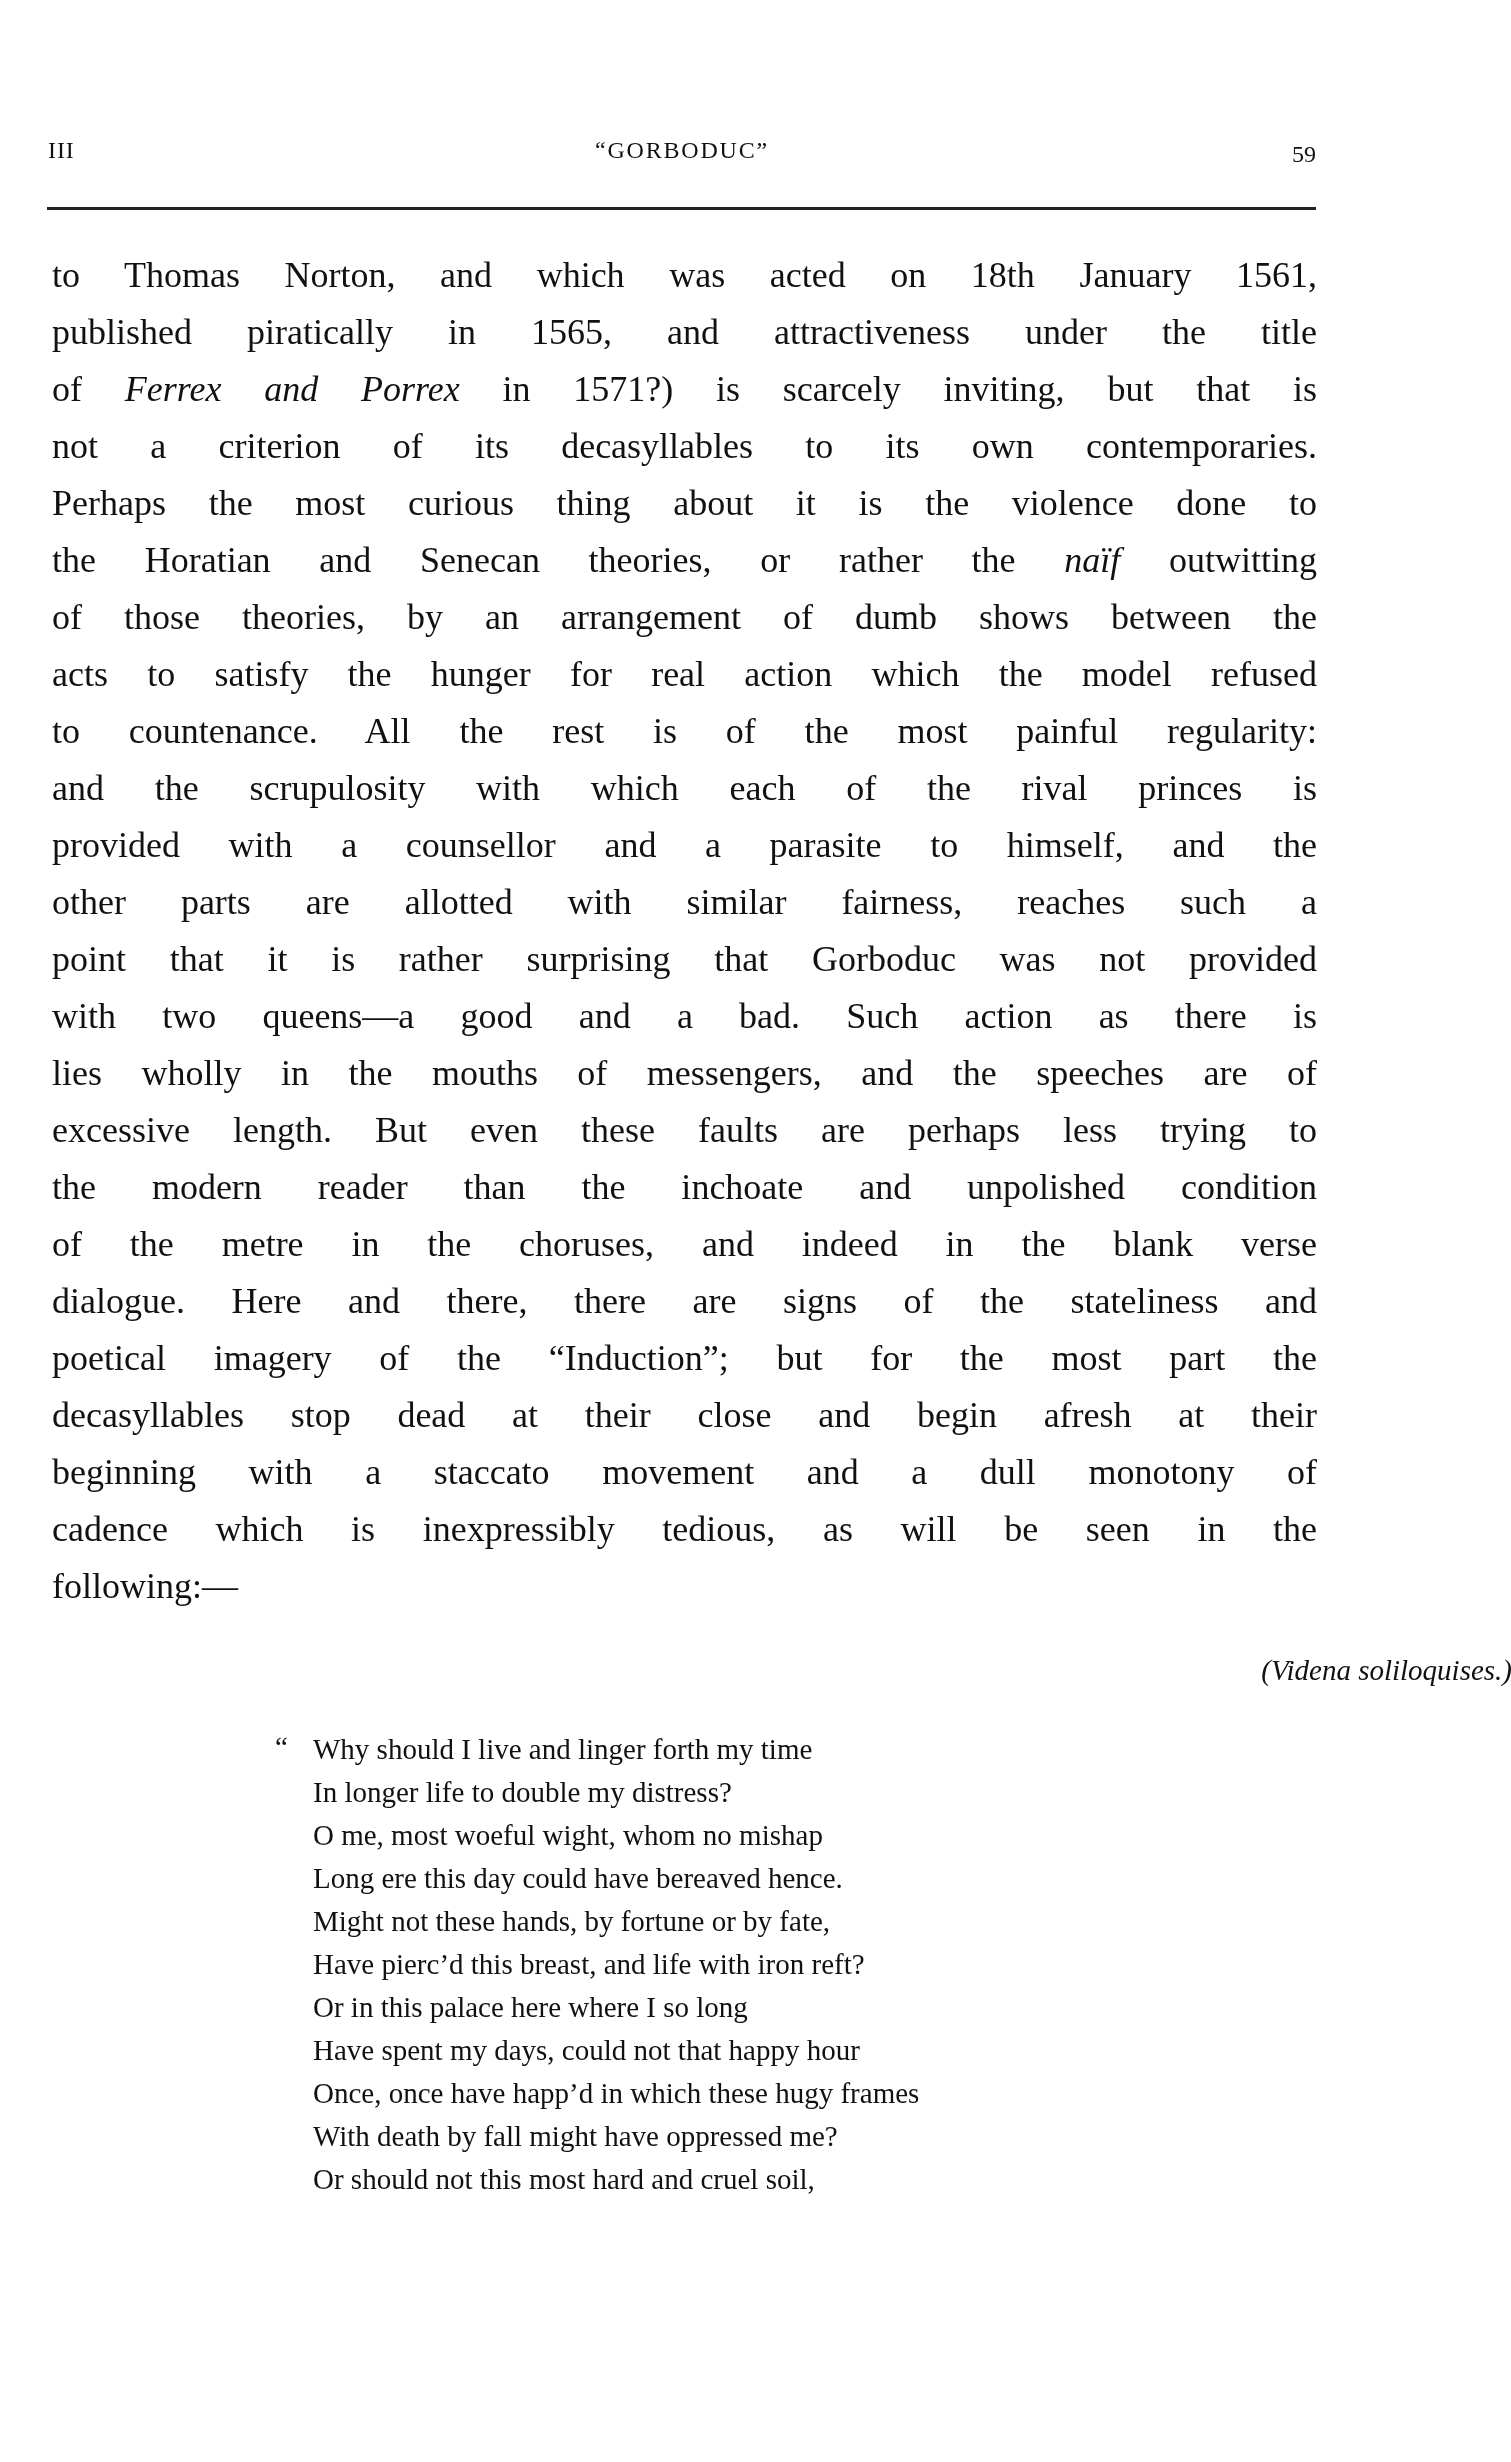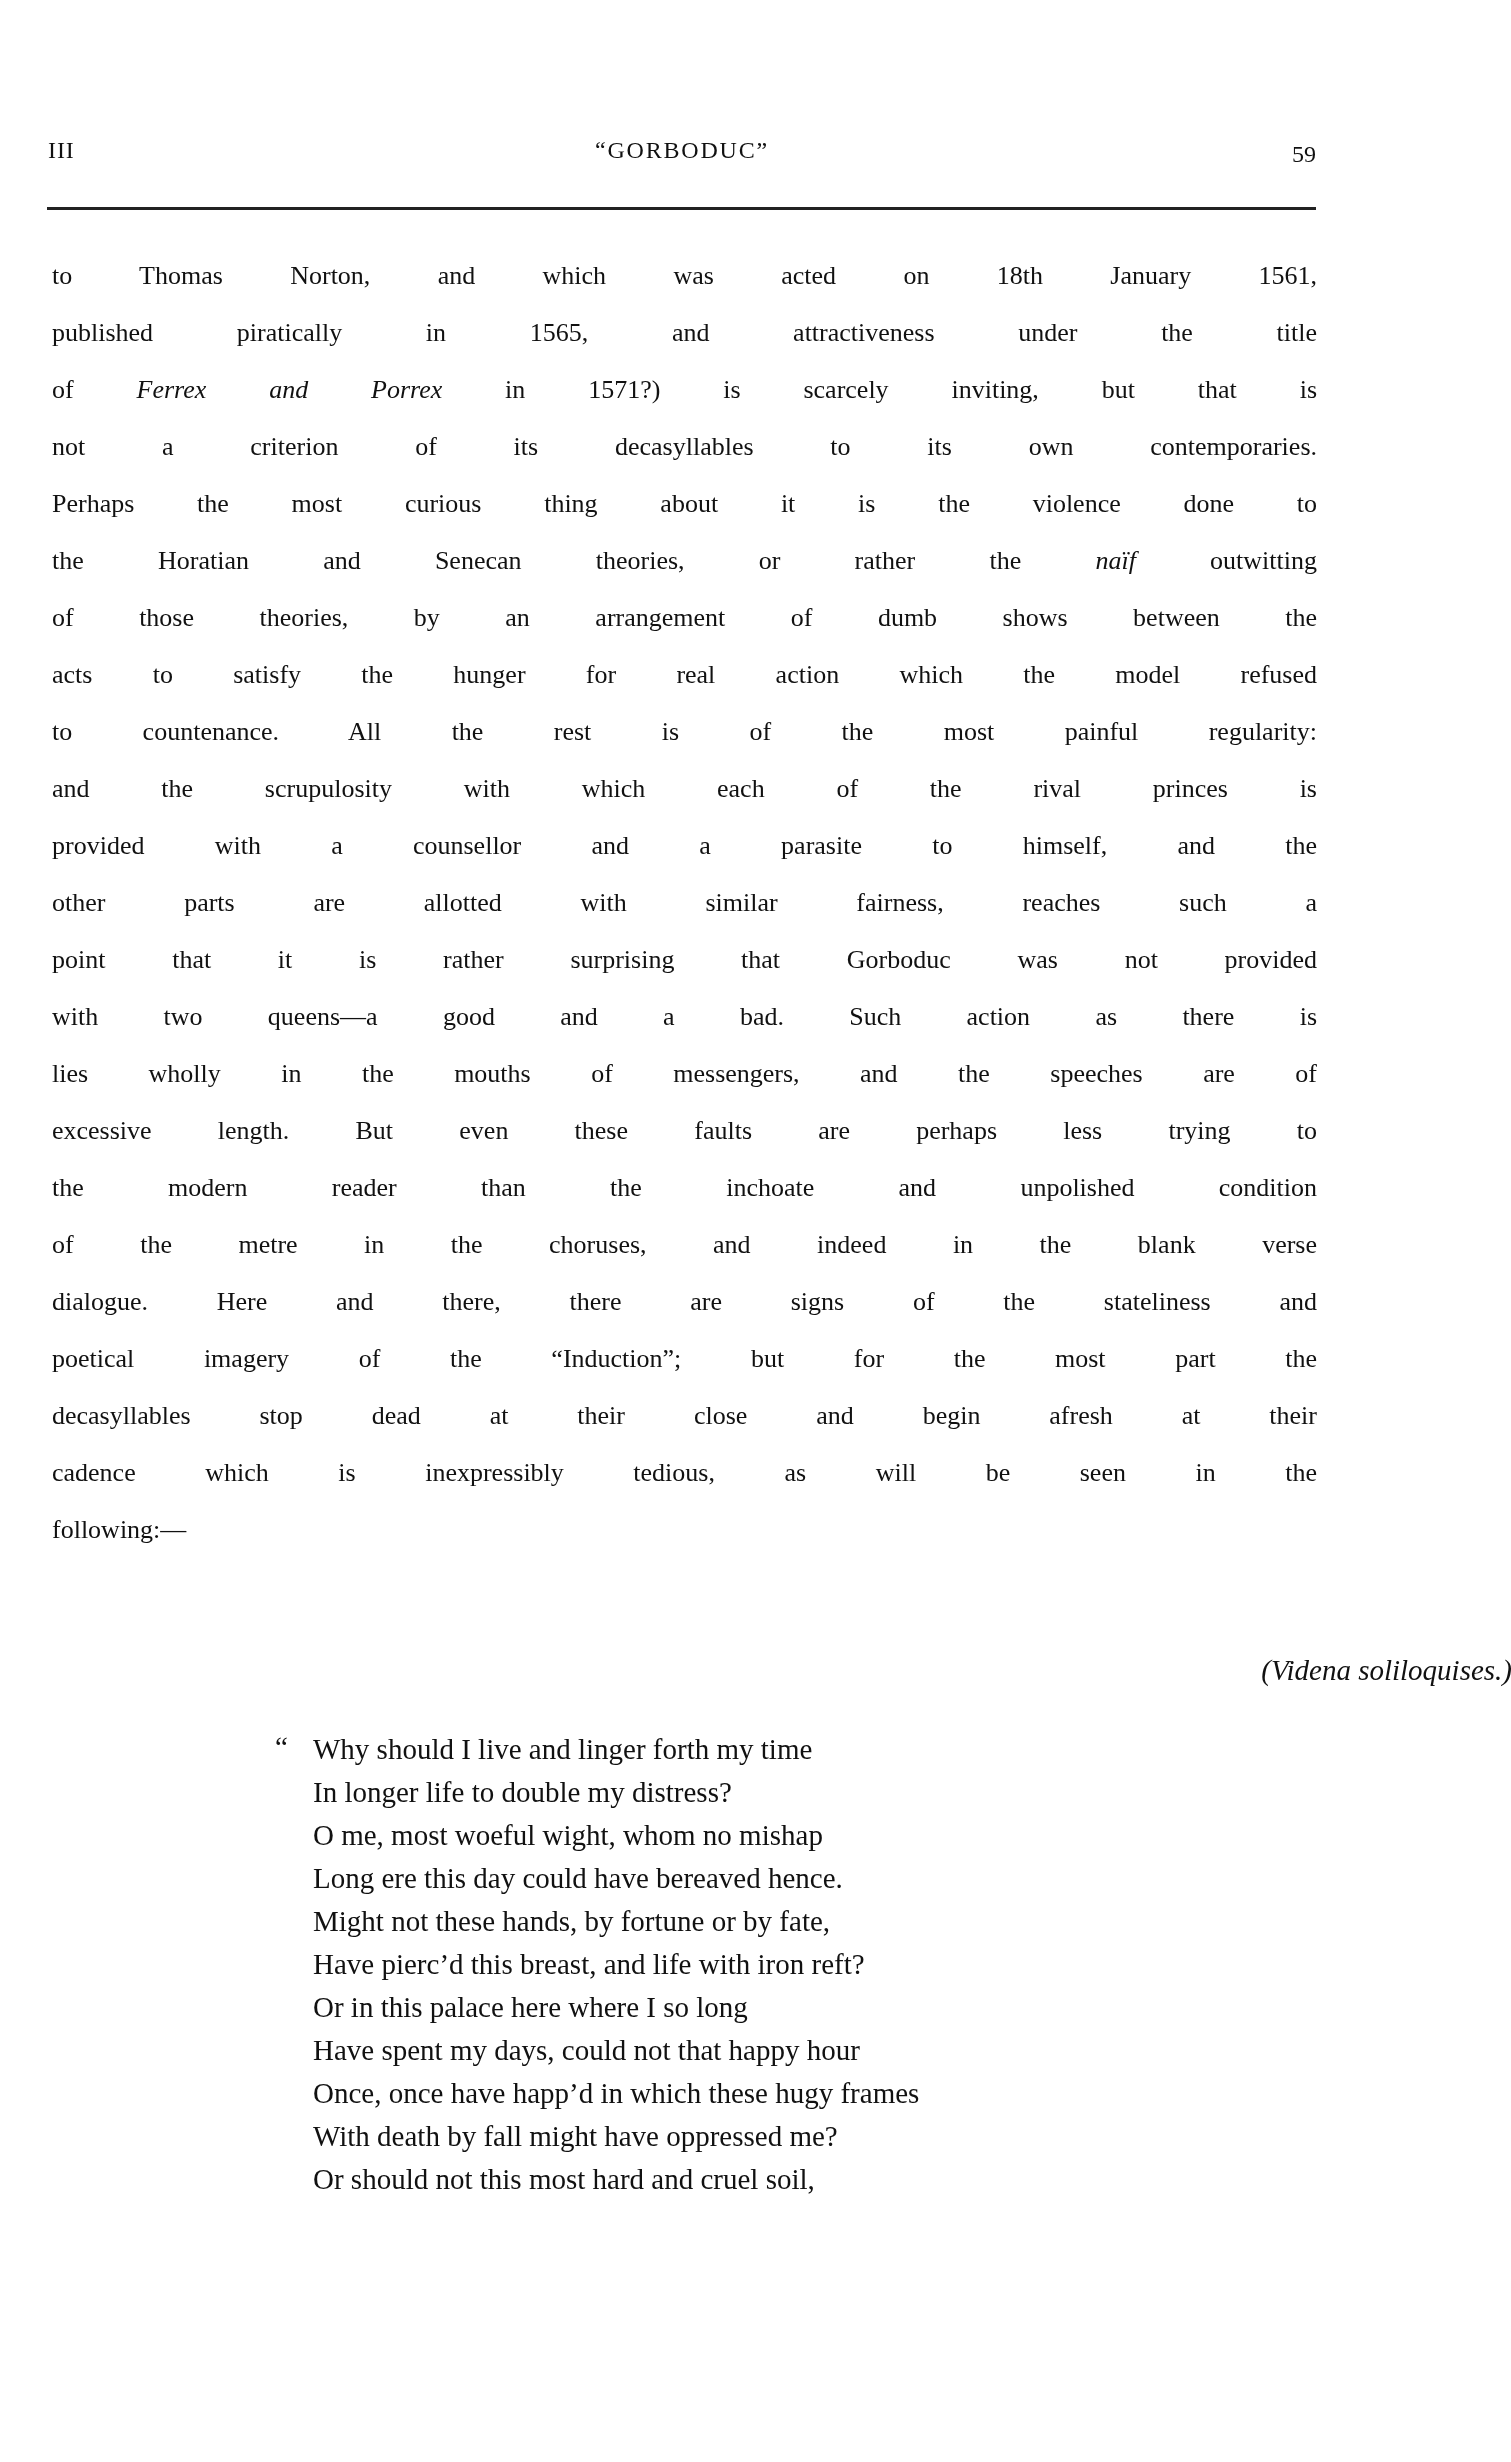--- a/index.html
+++ b/index.html
@@ -5,21 +5,21 @@
   html, body { margin: 0; padding: 0; background: #ffffff; }
   body { width: 1512px; height: 2462px; position: relative; overflow: hidden;
          font-family: "Liberation Serif", "DejaVu Serif", serif; color: #111111; }
   .running-head { position: absolute; top: 137px; left: 48px; width: 1268px; height: 46px;
                   font-size: 24px; }
   .rh-left { position: absolute; left: 0; top: 0; letter-spacing: 0.9px; }
   .rh-center { position: absolute; left: 0; right: 0; text-align: center; top: 0; letter-spacing: 1.8px; }
   .rh-right { position: absolute; right: 0; top: 3.7px; }
   .rule { position: absolute; top: 207px; left: 47px; width: 1269px; height: 2.7px; background: #222; }
   .body-text { position: absolute; top: 247px; left: 52px; width: 1265px;
-               font-size: 26px; line-height: 57px; }
+               font-size: 36px; line-height: 57px; }
   .body-text .ln { display: block; text-align: justify; text-align-last: justify; white-space: nowrap; height: 57px; }
   .body-text .ln.last { text-align-last: left; }
   .caption { position: absolute; top: 1654px; left: 0; width: 1512px; text-align: right;
              font-size: 29px; font-style: italic; }
   .verse { position: absolute; top: 1728px; left: 275px; font-size: 29px; line-height: 43px; }
   .verse .vl { display: block; padding-left: 38px; white-space: nowrap; position: relative; }
   .verse .q { position: absolute; left: 0; top: -1.8px; }
   i { font-style: italic; }
 </style>
 </head>
@@ -47,20 +47,21 @@
     <span class="ln"><span>other parts are allotted with similar fairness, reaches such a</span></span>
     <span class="ln"><span>point that it is rather surprising that Gorboduc was not provided</span></span>
     <span class="ln"><span>with two queens—a good and a bad.  Such action as there is</span></span>
     <span class="ln"><span>lies wholly in the mouths of messengers, and the speeches are of</span></span>
     <span class="ln"><span>excessive length.  But even these faults are perhaps less trying to</span></span>
     <span class="ln"><span>the modern reader than the inchoate and unpolished condition</span></span>
     <span class="ln"><span>of the metre in the choruses, and indeed in the blank verse</span></span>
     <span class="ln"><span>dialogue.  Here and there, there are signs of the stateliness and</span></span>
     <span class="ln"><span>poetical imagery of the “Induction”; but for the most part the</span></span>
     <span class="ln"><span>decasyllables stop dead at their close and begin afresh at their</span></span>
+    <span class="ln"><span>beginning with a staccato movement and a dull monotony of</span></span>
     <span class="ln"><span>cadence which is inexpressibly tedious, as will be seen in the</span></span>
     <span class="ln last"><span>following:—</span></span>
   </div>
 
 <div class="caption">(Videna soliloquises.)</div>
 
 <div class="verse" id="verse">
     <span class="vl"><span class="q">“</span><span>Why should I live and linger forth my time</span></span>
     <span class="vl"><span>In longer life to double my distress?</span></span>
     <span class="vl"><span>O me, most woeful wight, whom no mishap</span></span>

